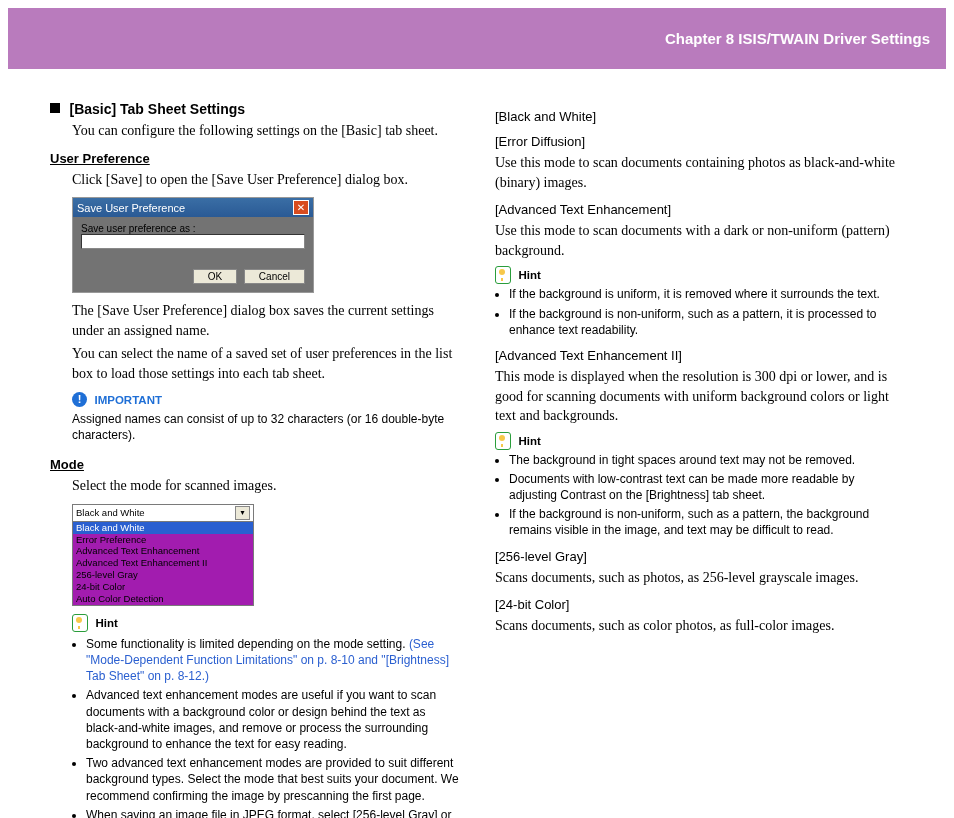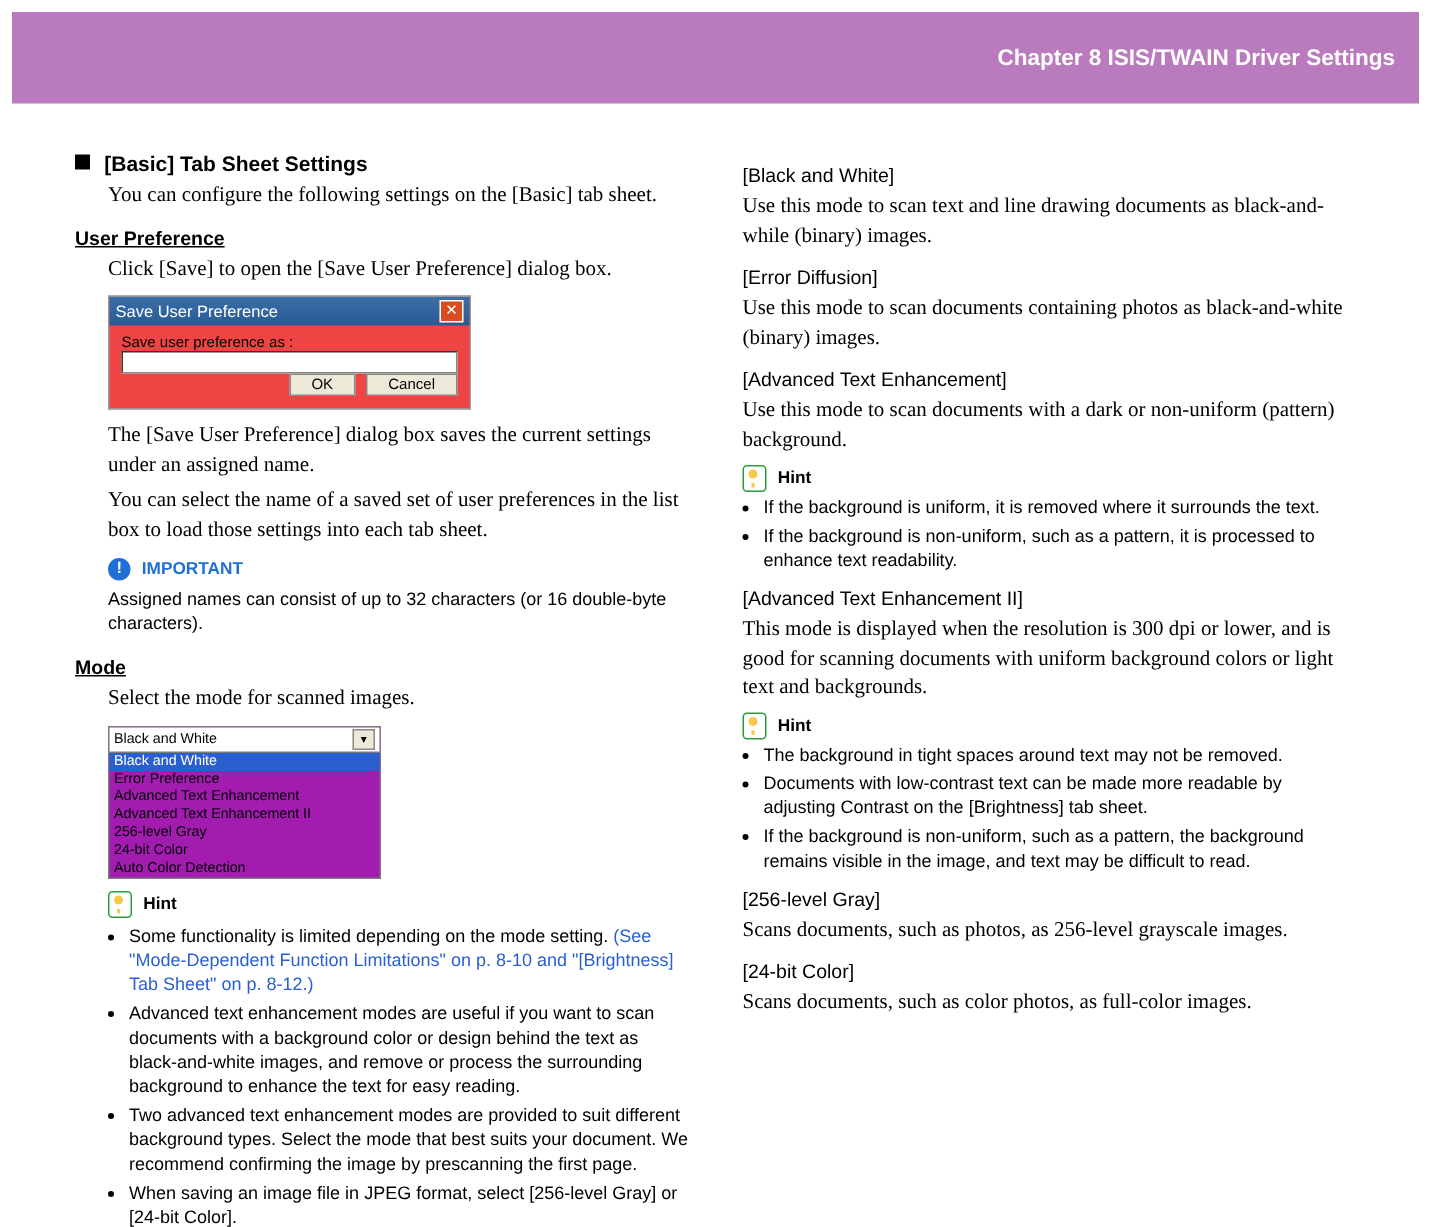--- a/index.html
+++ b/index.html
@@ -51,21 +51,21 @@
   }
   .subhead {
     font-weight: bold;
     text-decoration: underline;
     font-size: 13px;
     margin-top: 10px;
   }
   .img-box {
     margin: 8px 0 8px 22px;
     border: 1px solid #999;
-    background: #ef4444;
+    background: #737373;
     font-size: 10px;
   }
   .dlg-title {
     background: linear-gradient(#3a6ea5,#2a5a95);
     color: #fff;
     padding: 2px 4px;
     font-size: 11px;
     display: flex;
     justify-content: space-between;
     align-items: center;
@@ -85,21 +85,21 @@
   }
   .dlg-input {
     width: 100%;
     height: 15px;
     border: 1px inset #888;
     background: #fff;
     box-sizing: border-box;
   }
   .dlg-buttons {
     text-align: right;
-    margin-top: 0;
+    margin-top: 20px;
   }
   .dlg-btn {
     display: inline-block;
     border: 1px solid #888;
     background: #ece9d8;
     font-size: 10px;
     padding: 1px 14px;
     margin-left: 4px;
   }
   .callout {
@@ -273,21 +273,20 @@
         <span class="link-blue">(See "Mode-Dependent Function Limitations" on p. 8-10 and "[Brightness] Tab Sheet" on p. 8-12.)</span>
       </li>
       <li>Advanced text enhancement modes are useful if you want to scan documents with a background color or design behind the text as black-and-white images, and remove or process the surrounding background to enhance the text for easy reading.</li>
       <li>Two advanced text enhancement modes are provided to suit different background types. Select the mode that best suits your document. We recommend confirming the image by prescanning the first page.</li>
       <li>When saving an image file in JPEG format, select [256-level Gray] or [24-bit Color].</li>
     </ul>
   </div>
 
   <div class="col">
     <p class="mode-head-r" style="margin-top:12px">[Black and White]</p>
-    <p class="body-serif">Use this mode to scan text and line drawing documents as black-and-while (binary) images.</p>
 
     <p class="mode-head-r">[Error Diffusion]</p>
     <p class="body-serif">Use this mode to scan documents containing photos as black-and-white (binary) images.</p>
 
     <p class="mode-head-r">[Advanced Text Enhancement]</p>
     <p class="body-serif">Use this mode to scan documents with a dark or non-uniform (pattern) background.</p>
 
     <div style="margin-top:6px">
       <span class="icon-hint"></span>
       <span class="callout-label">Hint</span>

